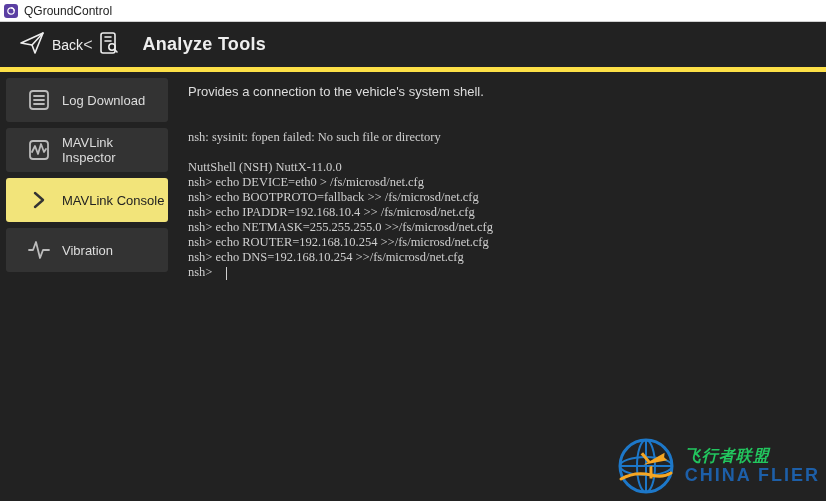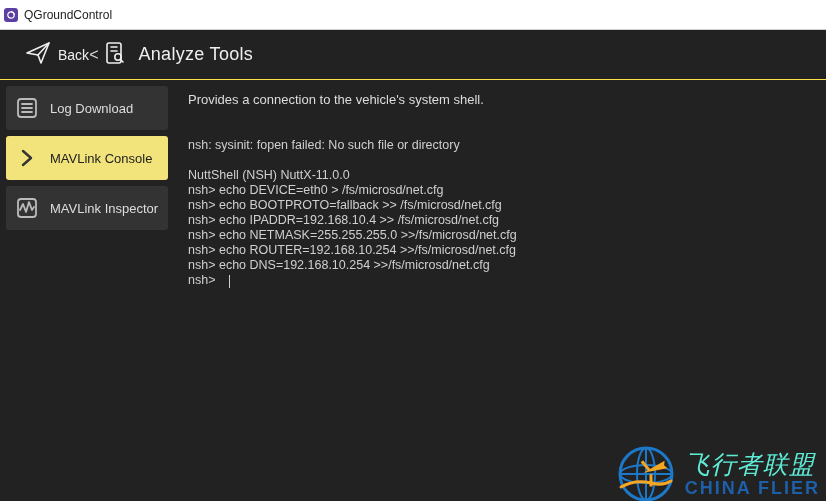--- a/index.html
+++ b/index.html
@@ -1,19 +1,19 @@
 <!DOCTYPE html>
 <html><head>
 <meta charset="utf-8">
 <style>
 * { margin: 0; padding: 0; box-sizing: border-box; }
 html, body { width: 826px; height: 501px; overflow: hidden; font-family: "Segoe UI", Arial, sans-serif; background: #fff; }
 
 .titlebar {
-  height: 30px;
+  height: 22px;
   background: #ffffff;
   display: flex;
   align-items: center;
   padding-left: 4px;
   font-size: 12px;
   color: #222;
   border-bottom: 1px solid #d0d0d0;
 }
 .titlebar .app-icon {
   width: 14px; height: 14px; margin-right: 6px;
@@ -25,35 +25,35 @@
   width: 826px;
   height: 479px;
   background: #222222;
   color: #ddd;
 }
 
 .top-strip {
   height: 50px;
   display: flex;
   align-items: center;
-  padding-left: 24px;
-  border-bottom: 1px solid #fde047;
+  padding-left: 18px;
+  border-bottom: 5px solid #fde047;
 }
 .back-group {
   display: flex;
   align-items: center;
   gap: 6px;
   cursor: pointer;
 }
 .back-group .back-label { font-size: 14px; color: #eee; }
 .page-title {
   font-size: 18px;
-  font-weight: 400;
+  font-weight: 700;
   color: #eee;
-  margin-left: 10px;
+  margin-left: 20px;
   letter-spacing: 0.3px;
 }
 
 .content-row {
   display: flex;
   height: calc(100% - 50px);
 }
 
 .sidebar {
   width: 174px;
@@ -62,21 +62,21 @@
   flex-direction: column;
   gap: 6px;
   padding-top: 6px;
 }
 .sidebar-item {
   height: 44px;
   margin: 0 6px;
   border-radius: 3px;
   display: flex;
   align-items: center;
-  padding-left: 8px;
+  padding-left: 20px;
   gap: 10px;
   background: #333333;
   color: #ddd;
   font-size: 13px;
   cursor: pointer;
 }
 .sidebar-item.active {
   background: #f2e47a;
   color: #222;
 }
@@ -99,21 +99,21 @@
   flex-direction: column;
   min-width: 0;
 }
 .description {
   font-size: 13px;
   color: #ddd;
   margin-bottom: 16px;
 }
 .console {
   flex: 1;
-  font-family: Liberation Sans, sans-serif;
+  font-family: Liberation Serif, serif;
   font-size: 12.5px;
   line-height: 15px;
   color: #cfcfcf;
   white-space: pre;
   overflow: hidden;
 }
 .console .prompt-line { display: flex; align-items: flex-end; gap: 8px; }
 .cursor {
   display: inline-block;
   width: 1px; height: 13px;
@@ -133,24 +133,24 @@
 .watermark .globe {
   width: 62px; height: 62px;
   position: relative;
 }
 .watermark .cntext {
   display: flex;
   flex-direction: column;
   line-height: 1;
 }
 .watermark .cn-big {
-  font-size: 25px;
-  font-weight: 400;
+  font-size: 16px;
+  font-weight: 700;
   font-style: italic;
-  color: #5eead4;
+  color: #22c55e;
   letter-spacing: 1px;
 }
 .watermark .cn-small {
   font-size: 18px;
   font-weight: 700;
   color: #1d5fa8;
   letter-spacing: 2px;
   margin-top: 2px;
   text-align: right;
 }
@@ -203,39 +203,47 @@
             <rect x="3" y="3" width="18" height="18" rx="3"></rect>
             <line x1="7" y1="8" x2="17" y2="8"></line>
             <line x1="7" y1="12" x2="17" y2="12"></line>
             <line x1="7" y1="16" x2="17" y2="16"></line>
           </svg>
         </span>
         <span>Log Download</span>
       </div>
 
 
-      <div class="sidebar-item active">
-        <span class="icon-slot">
-          <svg width="24" height="24" viewBox="0 0 24 24" fill="none" stroke-width="2.4" stroke-linecap="round" stroke-linejoin="round">
-            <polyline points="8,5 16,12 8,19"></polyline>
-          </svg>
-        </span>
-        <span>MAVLink Console</span>
-      </div>
-
       <div class="sidebar-item">
         <span class="icon-slot">
           <svg width="24" height="24" viewBox="0 0 24 24" fill="none" stroke-width="1.8" stroke-linecap="round" stroke-linejoin="round">
             <rect x="3" y="3" width="18" height="18" rx="3"></rect>
             <polyline points="5,14 8,8 11,16 14,6 17,14 19,11"></polyline>
           </svg>
         </span>
         <span>MAVLink Inspector</span>
       </div>
 
+      <div class="sidebar-item active">
+        <span class="icon-slot">
+          <svg width="24" height="24" viewBox="0 0 24 24" fill="none" stroke-width="2.4" stroke-linecap="round" stroke-linejoin="round">
+            <polyline points="8,5 16,12 8,19"></polyline>
+          </svg>
+        </span>
+        <span>MAVLink Console</span>
+      </div>
+
+      <div class="sidebar-item">
+        <span class="icon-slot">
+          <svg width="24" height="24" viewBox="0 0 24 24" fill="none" stroke-width="1.8" stroke-linecap="round" stroke-linejoin="round">
+            <polyline points="2,12 6,12 9,4 13,20 16,12 22,12"></polyline>
+          </svg>
+        </span>
+        <span>Vibration</span>
+      </div>
 
     </div>
 
     <div class="main">
       <div class="description">Provides a connection to the vehicle's system shell.</div>
 
       <div class="console">
 <span>nsh: sysinit: fopen failed: No such file or directory</span>
 <span></span>
 <span>NuttShell (NSH) NuttX-11.0.0</span>

